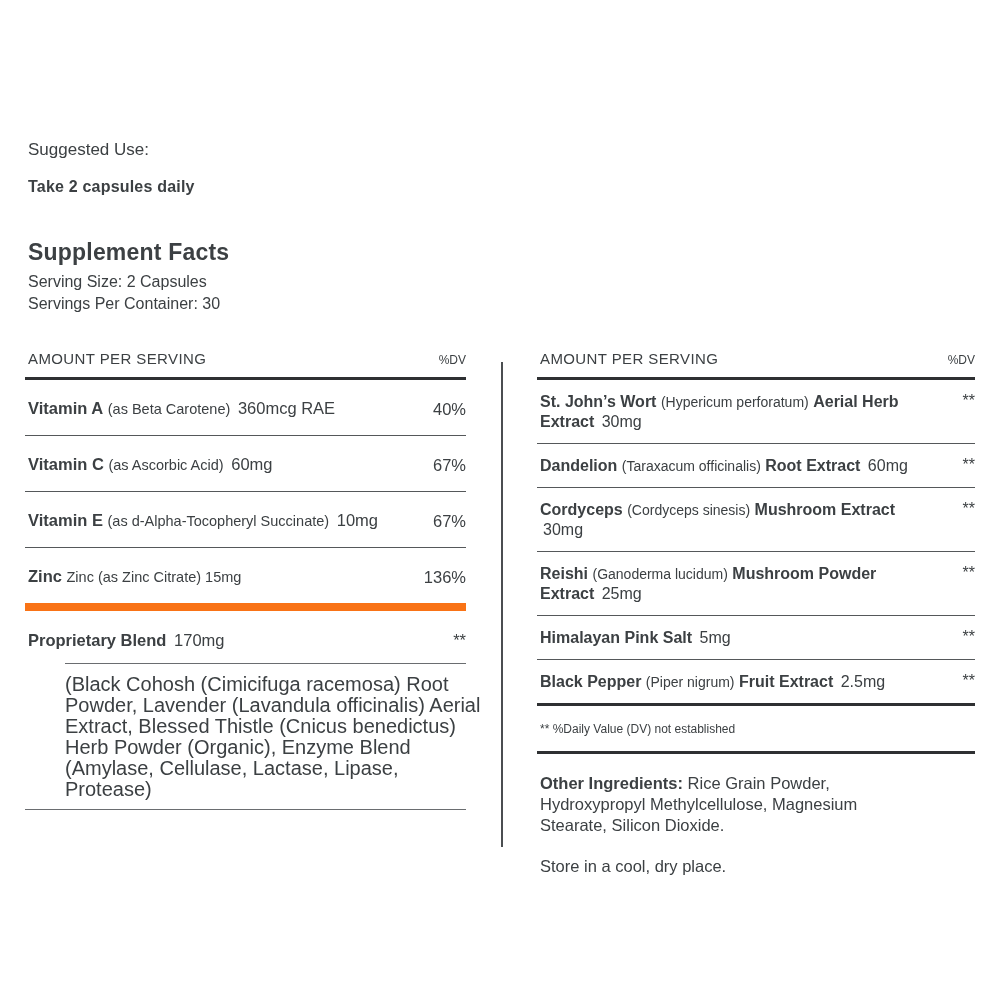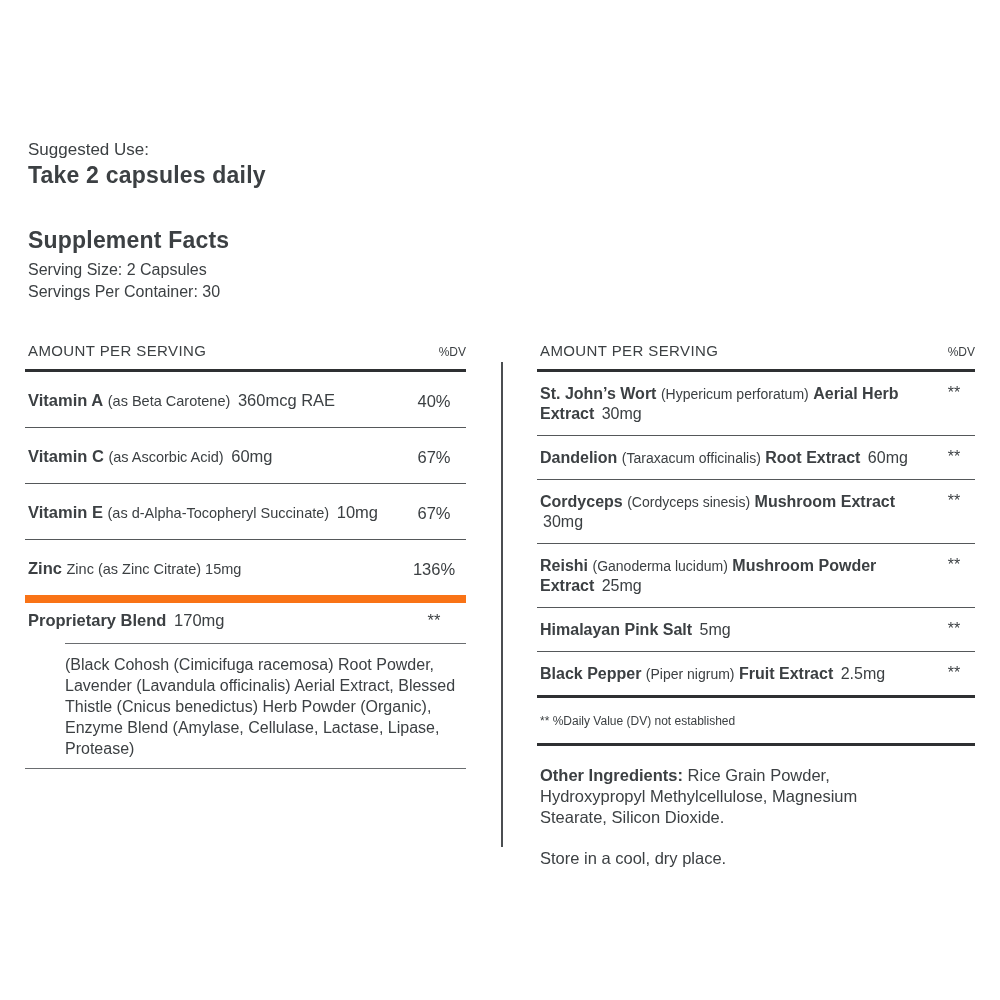--- a/index.html
+++ b/index.html
@@ -7,27 +7,27 @@
   body {
     font-family:"Liberation Sans", sans-serif;
     color:#3c4043;
     position:relative;
     overflow:hidden;
   }
 
   
   .top-block { position:absolute; left:28px; top:139px; width:500px; }
   .suggested-label { font-size:17px; line-height:22px; font-weight:400; }
-  .suggested-value { font-size:23px; line-height:28px; font-weight:600; margin-top:0; letter-spacing:.2px; }
+  .suggested-value { font-size:16px; line-height:28px; font-weight:600; margin-top:12px; letter-spacing:.2px; }
   .facts-title { font-size:23px; line-height:27px; font-weight:700; margin-top:38px; letter-spacing:.2px; }
   .serving-size { font-size:16px; line-height:20px; margin-top:6px; }
   .servings-per { font-size:16px; line-height:20px; margin-top:2px; }
 
   
-  .col { position:absolute; top:336px; }
+  .col { position:absolute; top:344px; }
   .col-left  { left:25px;  width:441px; }
   .col-right { left:537px; width:438px; }
 
   .panel-header {
     display:flex; justify-content:space-between; align-items:flex-end;
     padding:6px 0 10px 3px;
     border-bottom:3px solid #2e3032;
   }
   .panel-header .amt-label { font-size:15px; font-weight:500; letter-spacing:.4px; }
   .panel-header .dv-label  { font-size:12px; font-weight:400; }
@@ -36,30 +36,30 @@
   .lrow {
     display:flex; justify-content:space-between; align-items:center;
     padding:19px 0 16px 3px;
     border-bottom:1.5px solid #55585a;
   }
   .lrow.last { border-bottom:8px solid #f97316; }
   .row-text { flex:1; font-size:16.5px; line-height:19px; }
   .nm  { font-weight:600; }
   .sm  { font-size:14.5px; font-weight:400; }
   .amt { font-weight:400; margin-left:3px; }
-  .dvv { width:64px; text-align:center; font-size:16.5px; font-weight:400; flex:none; }
+  .dvv { width:64px; text-align:right; font-size:16.5px; font-weight:400; flex:none; }
 
   
   .blend-head {
     display:flex; justify-content:space-between; align-items:center;
-    padding:8px 0 13px 3px;
+    padding:20px 0 13px 3px;
   }
   .blend-rule { border-top:1.5px solid #6a6d70; margin-left:40px; }
   .blend-body {
-    font-size:16px; line-height:21px; font-weight:400;
+    font-size:20px; line-height:21px; font-weight:400;
     margin:10px 0 9px 40px; width:425px;
   }
   .left-bottom-rule { border-top:1.5px solid #6a6d70; }
 
   
   .rrow {
     display:flex; justify-content:space-between; align-items:flex-start;
     padding:12px 0 11px 3px;
     border-bottom:1.5px solid #55585a;
     gap:24px;

